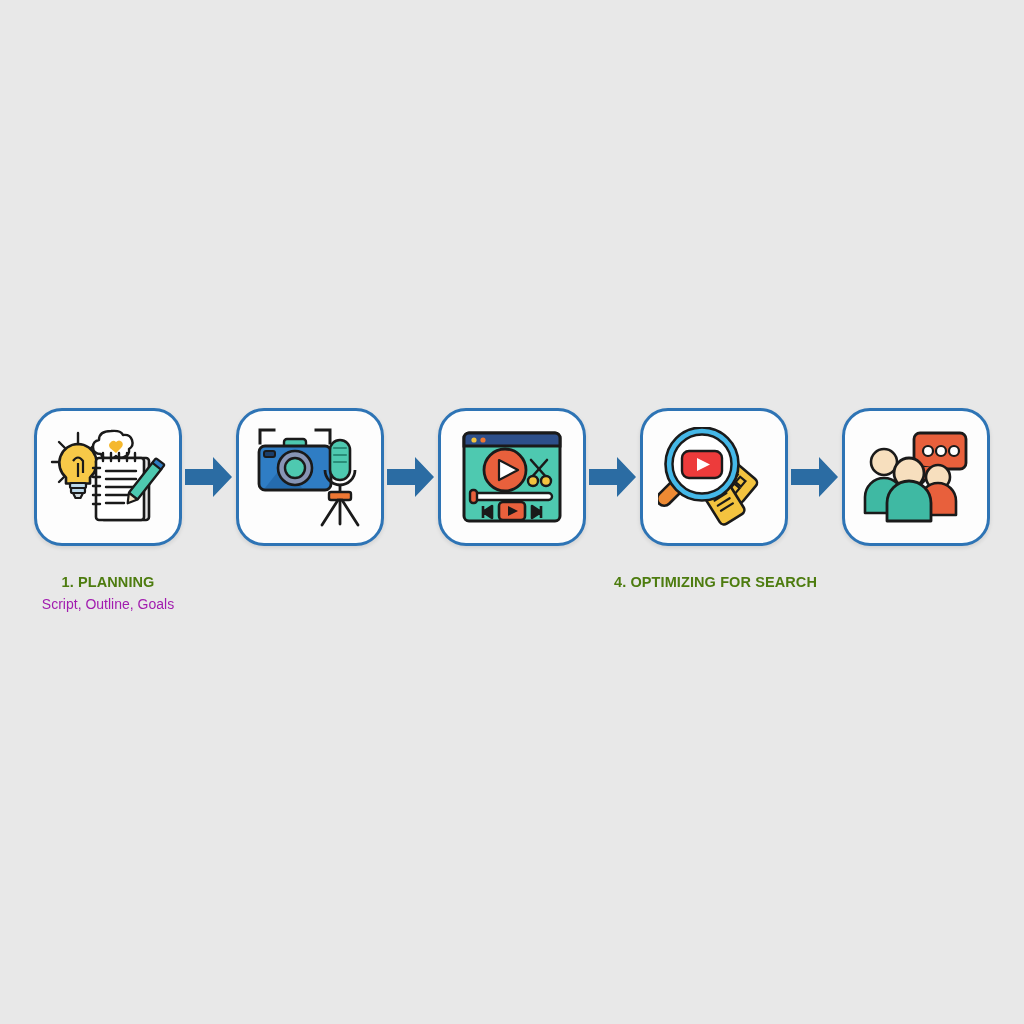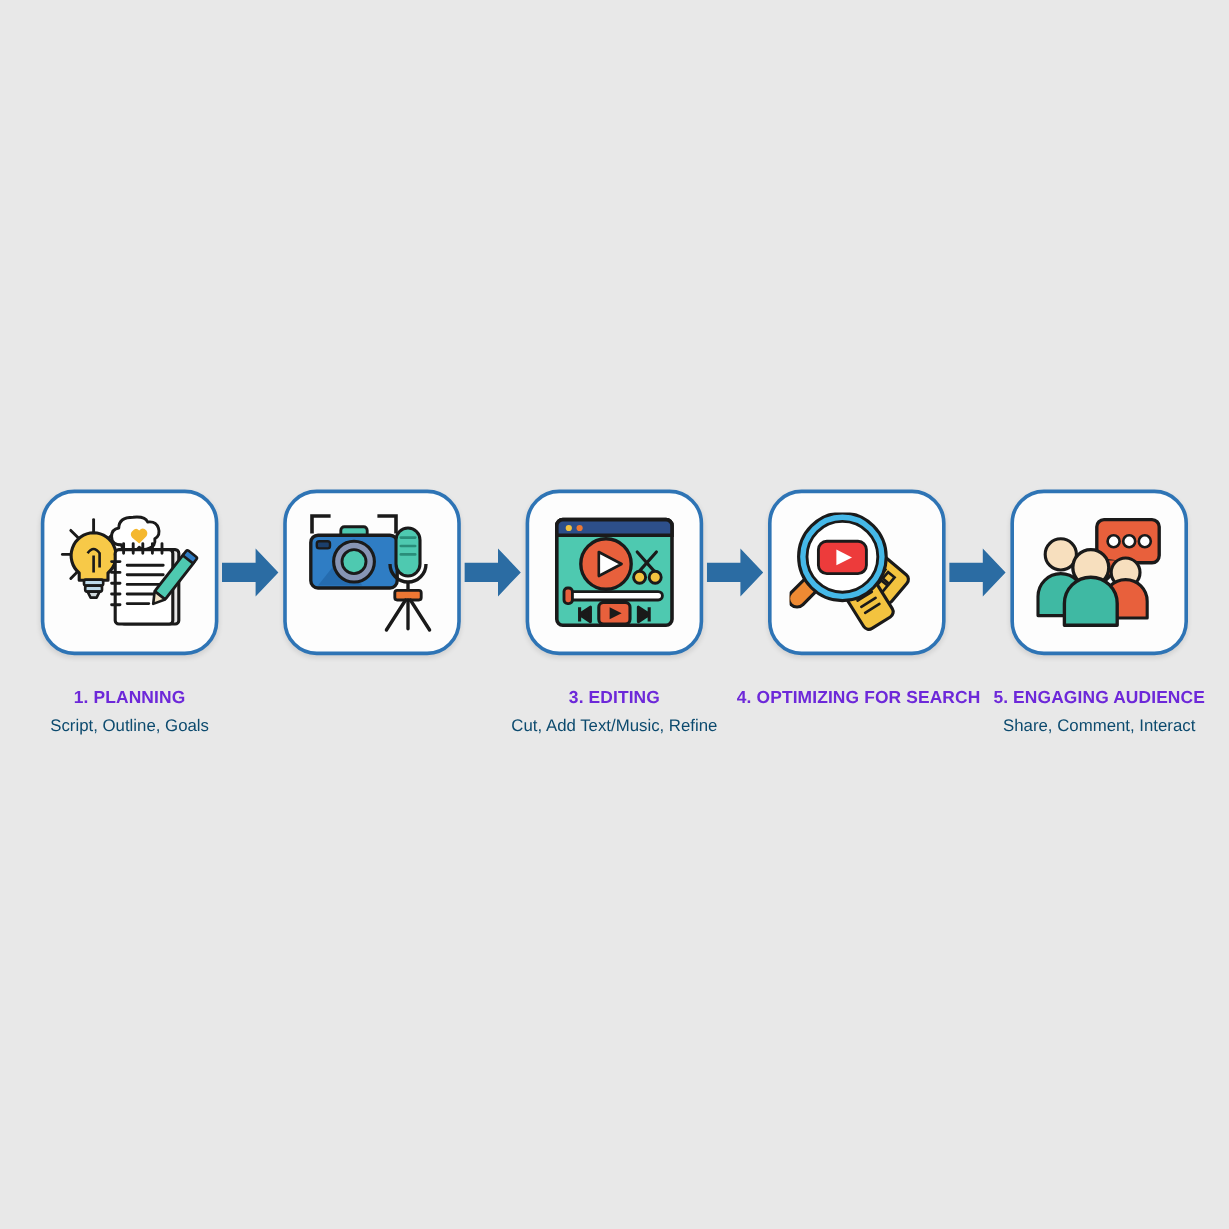--- a/index.html
+++ b/index.html
@@ -52,30 +52,30 @@
 
   .labels {
     margin-top: 28px;
     text-align: center;
     width: 185px;
   }
   .step-title {
     font-family: "Liberation Sans Narrow", "Liberation Sans", sans-serif;
     font-size: 14.5px;
     font-weight: bold;
-    color: #6d28d9;
+    color: #4d7c0f;
     letter-spacing: 0.1px;
     line-height: 1.15;
     white-space: nowrap;
   }
   .step-desc {
     font-family: "Liberation Sans Narrow", "Liberation Sans", sans-serif;
     font-size: 14px;
     font-weight: normal;
-    color: #0c4a6e;
+    color: #a21caf;
     line-height: 1.42;
     margin-top: 4px;
   }
 
   .arrow {
     flex: 0 0 auto;
     width: 50px;
     height: 138px;
     display: flex;
     align-items: center;
@@ -193,24 +193,20 @@
         <rect x="11" y="63" width="80" height="7" rx="3.5" fill="#ffffff" stroke="#1a1a1a" stroke-width="2.4"></rect>
         <rect x="9" y="60" width="7" height="13" rx="3" fill="#e8603c" stroke="#1a1a1a" stroke-width="2.4"></rect>
         <g fill="#1a1a1a">
           <path d="M22 76 L22 88 M22 82 L31 76 L31 88 Z" stroke="#1a1a1a" stroke-width="2.6" stroke-linejoin="round" fill="#1a1a1a"></path>
           <path d="M80 76 L80 88 M80 82 L71 76 L71 88 Z" stroke="#1a1a1a" stroke-width="2.6" stroke-linejoin="round" fill="#1a1a1a"></path>
         </g>
         <rect x="38" y="72" width="26" height="18" rx="4" fill="#e8603c" stroke="#1a1a1a" stroke-width="2.6"></rect>
         <path d="M47 76 L57 81 L47 86 Z" fill="#1a1a1a"></path>
       </svg>
     </div>
-    <div class="labels">
-      <div class="step-title">3. EDITING</div>
-      <div class="step-desc">Cut, Add Text/Music, Refine</div>
-    </div>
   </div>
 
   <div class="arrow">
     <svg width="48" height="44" viewBox="0 0 48 44">
       <path d="M0 14 H28 V2 L47 22 L28 42 V30 H0 Z" fill="#2b6ca3"></path>
     </svg>
   </div>
 
   <div class="step wide">
     <div class="card">
@@ -268,19 +264,15 @@
         <circle cx="79" cy="22" r="5" fill="#ffffff" stroke="#1a1a1a" stroke-width="2.2"></circle>
         <circle cx="92" cy="22" r="5" fill="#ffffff" stroke="#1a1a1a" stroke-width="2.2"></circle>
         <circle cx="22" cy="33" r="13" fill="#f7dfbe" stroke="#1a1a1a" stroke-width="2.6"></circle>
         <path d="M3 84 v-16 a19 19 0 0 1 38 0 v16 z" fill="#3fb9a3" stroke="#1a1a1a" stroke-width="2.6" stroke-linejoin="round"></path>
         <circle cx="76" cy="48" r="12" fill="#f7dfbe" stroke="#1a1a1a" stroke-width="2.6"></circle>
         <path d="M58 86 v-14 a18 18 0 0 1 36 0 v14 z" fill="#e8603c" stroke="#1a1a1a" stroke-width="2.6" stroke-linejoin="round"></path>
         <circle cx="47" cy="44" r="15" fill="#f7dfbe" stroke="#1a1a1a" stroke-width="2.8"></circle>
         <path d="M25 92 v-18 a22 22 0 0 1 44 0 v18 z" fill="#3fb9a3" stroke="#1a1a1a" stroke-width="2.8" stroke-linejoin="round"></path>
       </svg>
     </div>
-    <div class="labels">
-      <div class="step-title">5. ENGAGING AUDIENCE</div>
-      <div class="step-desc">Share, Comment, Interact</div>
-    </div>
   </div>
 
 </div>
 
 </body></html>

